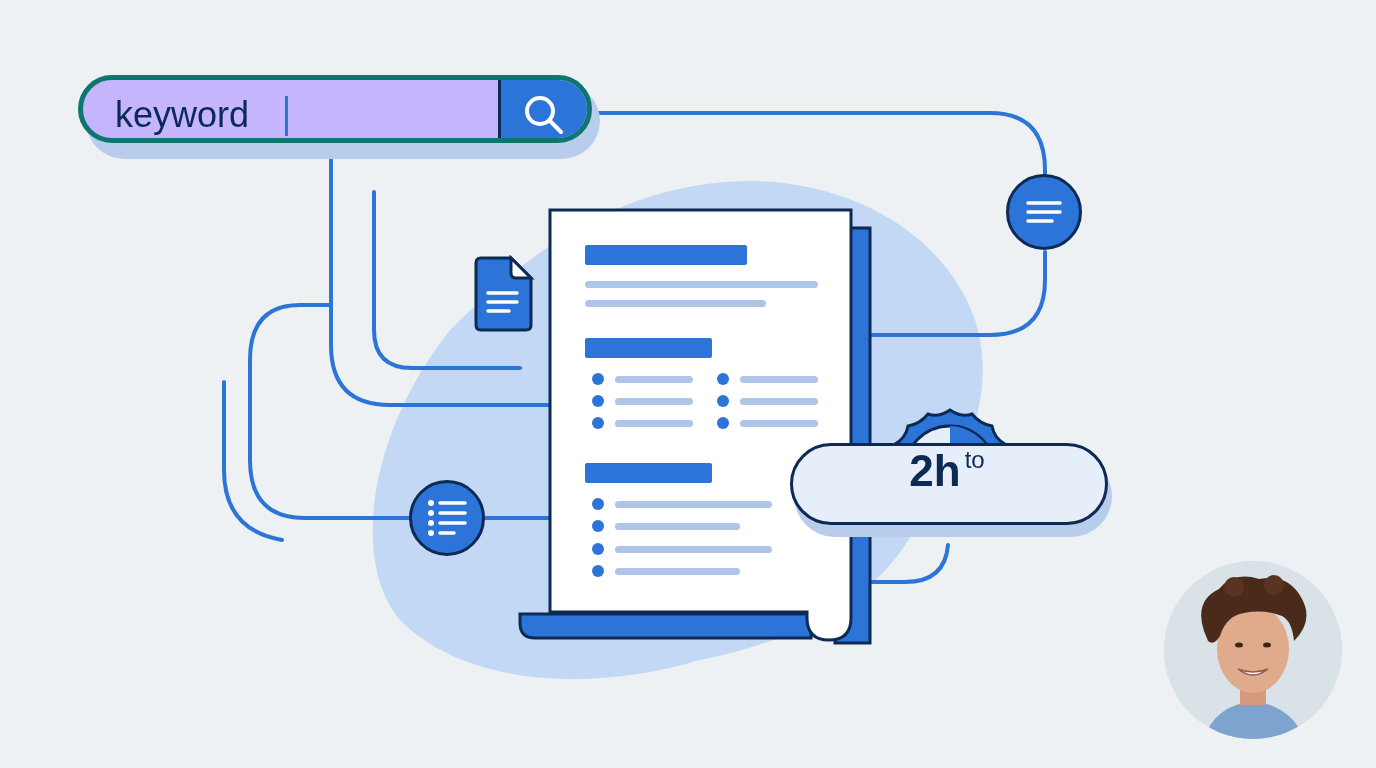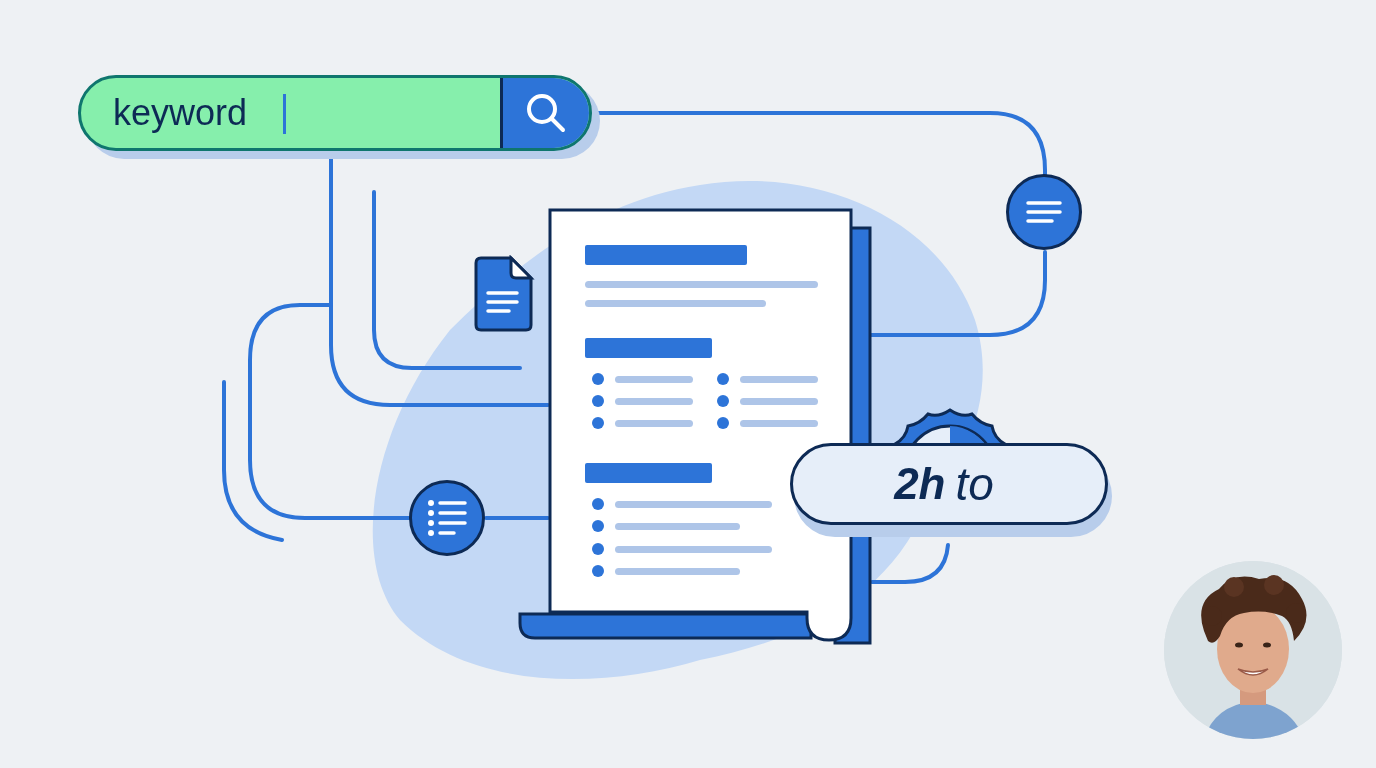--- a/index.html
+++ b/index.html
@@ -13,22 +13,22 @@
   svg.bg { position: absolute; left: 0; top: 0; }
 
   .search {
     position: absolute; left: 78px; top: 75px; width: 520px; height: 82px;
   }
   .search-shadow {
     position: absolute; left: 8px; top: 8px; width: 514px; height: 76px;
     border-radius: 40px; background: #b8cdeb;
   }
   .search-box {
-    position: absolute; left: 0; top: 0; width: 514px; height: 76px;
-    border: 3px solid #0f766e; border-radius: 40px; background: #86efac;
+    position: absolute; left: 0; top: 0; width: 514px; height: 68px;
+    border: 5px solid #0f766e; border-radius: 40px; background: #c4b5fd;
     box-sizing: border-box; overflow: hidden;
   }
   .search-input {
     position: absolute; left: 32px; top: 0; height: 70px; width: 380px;
     border: 0; outline: none; background: transparent;
     font-family: "Liberation Sans", sans-serif; font-size: 36px; color: #0d2a55;
     line-height: 70px; padding: 0;
   }
   .caret {
     position: absolute; left: 202px; top: 16px; width: 3px; height: 40px; background: #2d74d8;
@@ -44,25 +44,25 @@
   .badge {
     position: absolute; left: 790px; top: 443px; width: 322px; height: 86px;
   }
   .badge-shadow {
     position: absolute; left: 4px; top: 12px; width: 318px; height: 82px;
     border-radius: 42px; background: #b8cdeb;
   }
   .badge-box {
     position: absolute; left: 0; top: 0; width: 318px; height: 82px;
     border: 3px solid #0d2a55; border-radius: 42px; background: #e6eef9;
-    box-sizing: border-box; display: flex; align-items: center; justify-content: center;
-    color: #0d2a55; white-space: nowrap; font-style: italic;
+    box-sizing: border-box; display: flex; align-items: flex-start; justify-content: center;
+    color: #0d2a55; white-space: nowrap;
   }
   .badge-strong { font-weight: bold; font-size: 44px; }
-  .badge-light { font-size: 46px; margin: 0 10px; }
+  .badge-light { font-size: 24px; margin: 0 4px; }
 
   .node {
     position: absolute; width: 76px; height: 76px; border-radius: 50%;
     background: #2d74d8; border: 3px solid #0d2a55; box-sizing: border-box;
     display: flex; align-items: center; justify-content: center;
   }
 
   .avatar {
     position: absolute; left: 1164px; top: 561px; width: 178px; height: 178px;
     border-radius: 50%; overflow: hidden; background: #d9e2e6;

